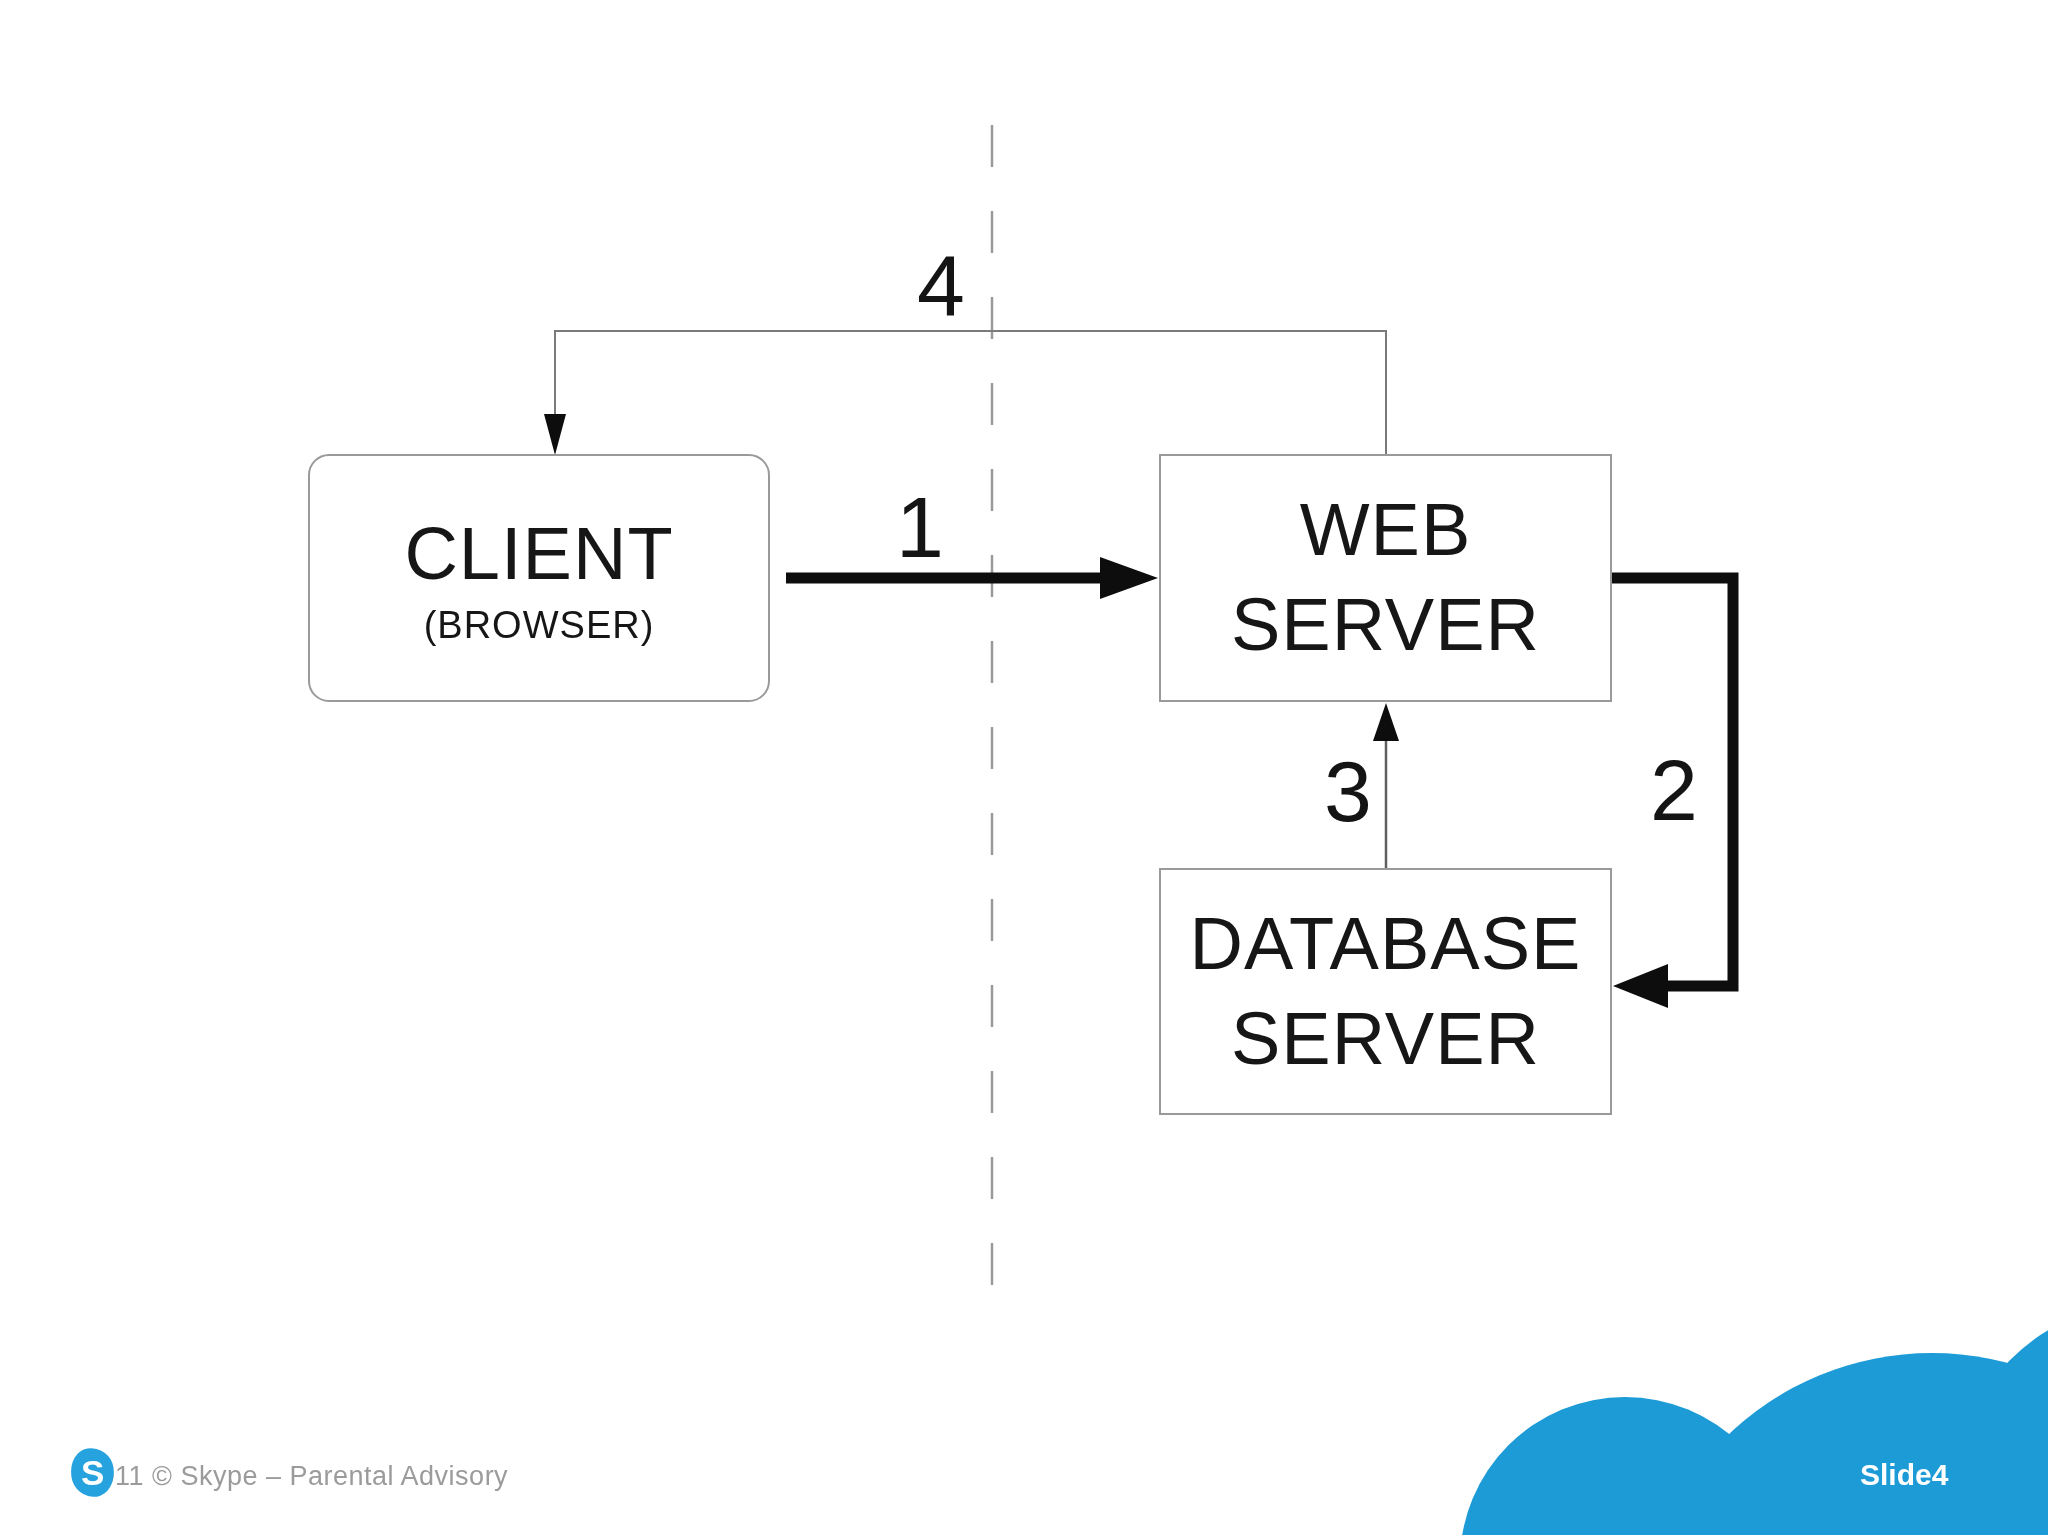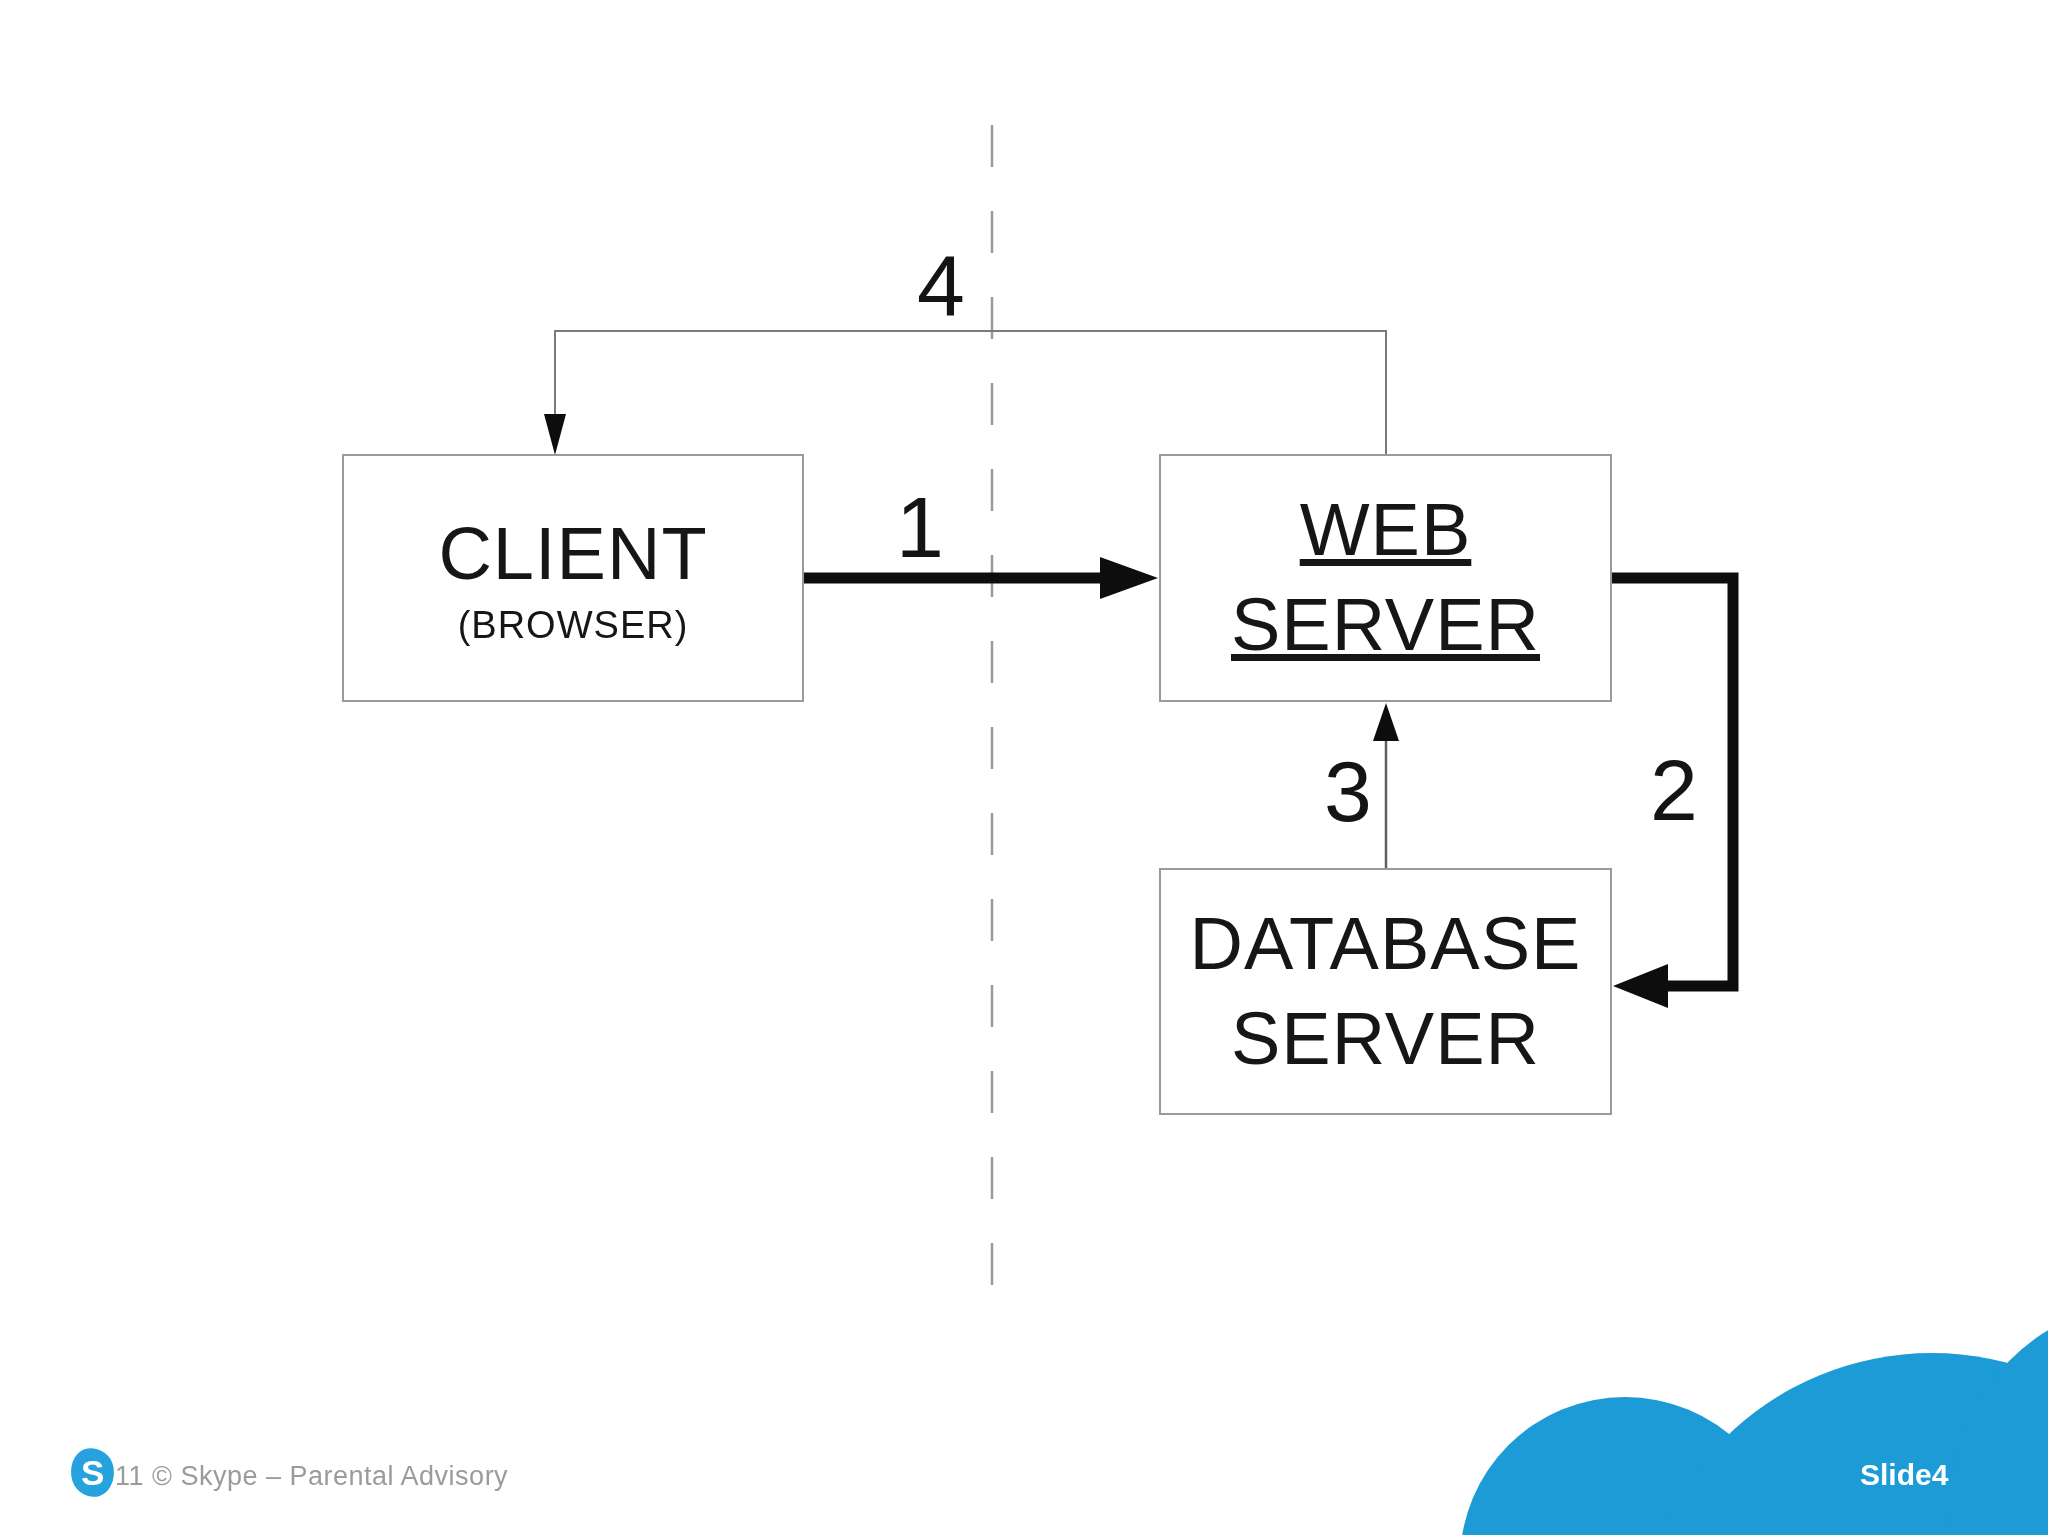--- a/index.html
+++ b/index.html
@@ -8,22 +8,22 @@
     font-family:"Liberation Sans",sans-serif;
   }
   svg.connectors{position:absolute;left:0;top:0;width:2048px;height:1535px;}
   .box{
     position:absolute;background:#ffffff;border:2px solid #9a9a9a;
     display:flex;flex-direction:column;align-items:center;justify-content:center;
     color:#161616;text-align:center;
   }
   .box .main{font-size:74px;line-height:1.28;letter-spacing:1px;font-weight:400;}
   .box .sub{font-size:38px;line-height:1.25;letter-spacing:1px;font-weight:400;}
-  .box-client{left:342px;top:454px;width:458px;height:244px;}
-  .box-web{left:1159px;top:454px;width:449px;height:244px;text-decoration:underline;}
+  .box-client{left:308px;top:454px;width:458px;height:244px;border-radius:21px;}
+  .box-web{left:1159px;top:454px;width:449px;height:244px;}
   .box-db{left:1159px;top:868px;width:449px;height:243px;}
   .arrow-label{
     position:absolute;transform:translate(-50%,-50%);
     font-size:86px;color:#141414;font-weight:400;line-height:1;
   }
   .label-1{left:920px;top:527px;}
   .label-2{left:1674px;top:790px;}
   .label-3{left:1348px;top:791px;}
   .label-4{left:941px;top:285px;}
   .footer-copyright{

